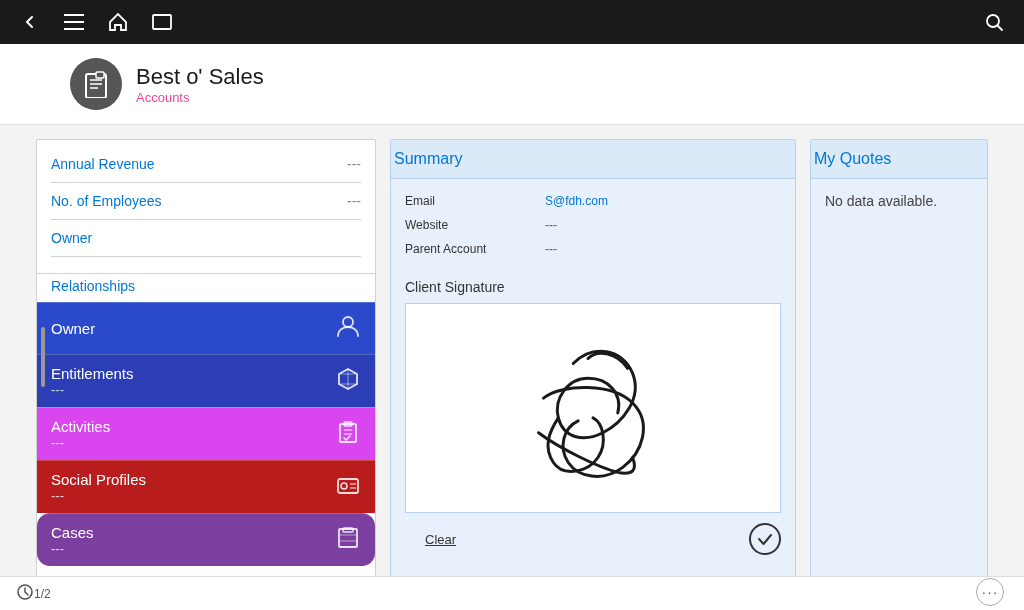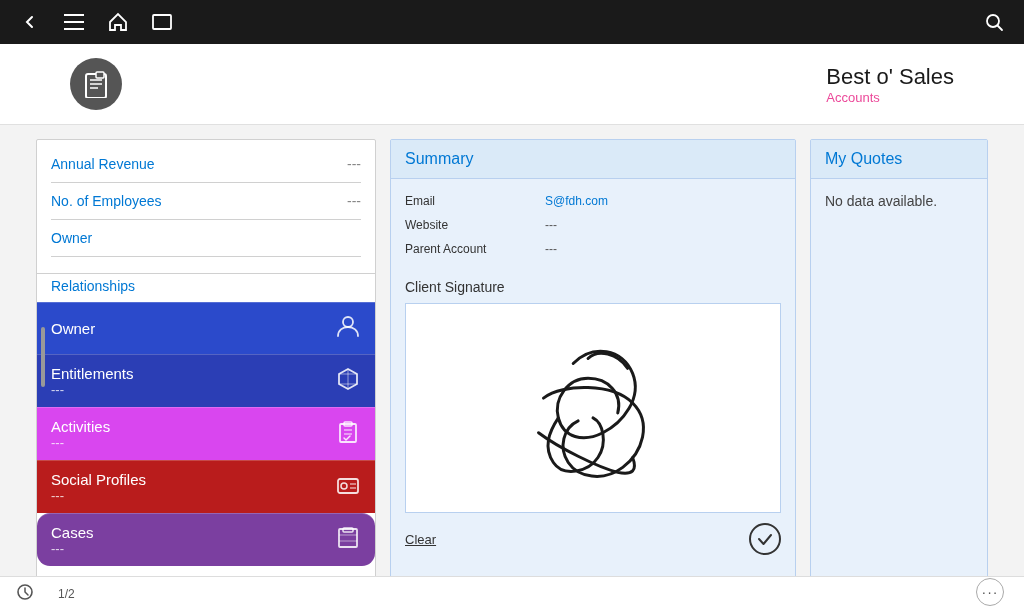--- a/index.html
+++ b/index.html
@@ -34,21 +34,20 @@
     .top-nav-spacer { flex: 1; }
 
     
     .header-area {
       background: #fff;
       padding: 14px 70px 14px 70px;
       display: flex;
       align-items: center;
       gap: 14px;
       border-bottom: 1px solid #e0e0e0;
-      justify-content: space-between;
     }
     .account-avatar {
       width: 52px;
       height: 52px;
       border-radius: 50%;
       background: #555;
       display: flex;
       align-items: center;
       justify-content: center;
       color: #fff;
@@ -161,21 +160,21 @@
     .middle-panel {
       background: #e8f1fb;
       border: 1px solid #b8d0ef;
       flex: 1;
       border-radius: 2px;
       overflow: hidden;
       display: flex;
       flex-direction: column;
     }
     .panel-header {
-      padding: 10px 14px;
+      padding: 10px 3px;
       font-size: 16px;
       color: #0078d4;
       font-weight: 500;
       border-bottom: 1px solid #b8d0ef;
       background: #daeaf8;
     }
     .summary-fields {
       padding: 10px 14px;
       background: #e8f1fb;
     }
@@ -218,20 +217,21 @@
       display: flex;
       justify-content: space-between;
       align-items: center;
       padding: 6px 14px;
     }
     .clear-link {
       color: #333;
       font-size: 13px;
       text-decoration: underline;
       cursor: pointer;
+      margin-left: 20px;
     }
     .check-circle {
       width: 32px;
       height: 32px;
       border: 2px solid #333;
       border-radius: 50%;
       display: flex;
       align-items: center;
       justify-content: center;
       font-size: 16px;
@@ -476,21 +476,21 @@
   </div>
 
   <div class="right-panel">
     <div class="panel-header">My Quotes</div>
     <div class="no-data">No data available.</div>
   </div>
 
 </div>
 
 <div class="bottom-bar">
-  <div style="display:flex;align-items:center;gap:24px;">
+  <div style="display:flex;align-items:center;gap:0;">
     <div style="color:#555;font-size:16px;cursor:pointer;">
       <svg width="18" height="18" viewBox="0 0 18 18" fill="none">
         <circle cx="9" cy="9" r="7" stroke="#555" stroke-width="1.6" fill="none"></circle>
         <path d="M9 5V9L12 12" stroke="#555" stroke-width="1.5" stroke-linecap="round"></path>
       </svg>
     </div>
     <span class="page-count">1/2</span>
   </div>
   <div class="more-icon" style="position:absolute;right:20px;bottom:4px;">
     <span style="font-size:14px;color:#555;letter-spacing:1px;">···</span>

